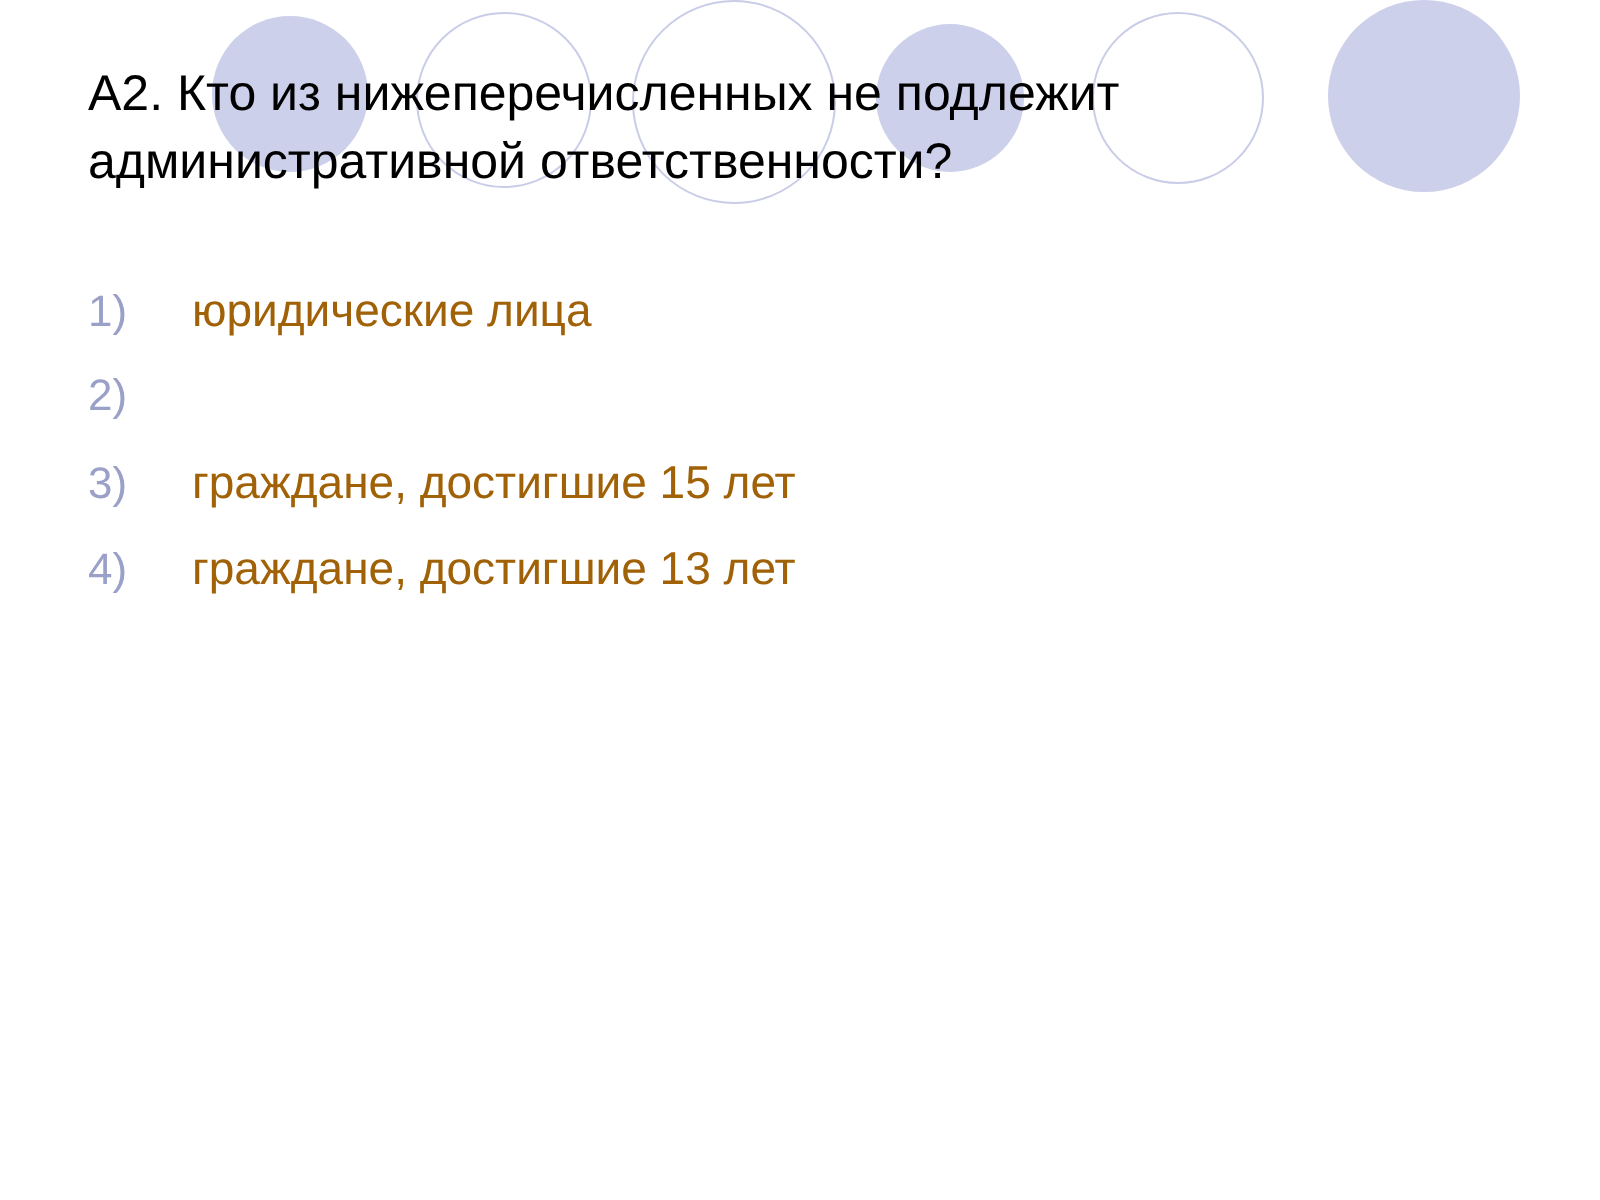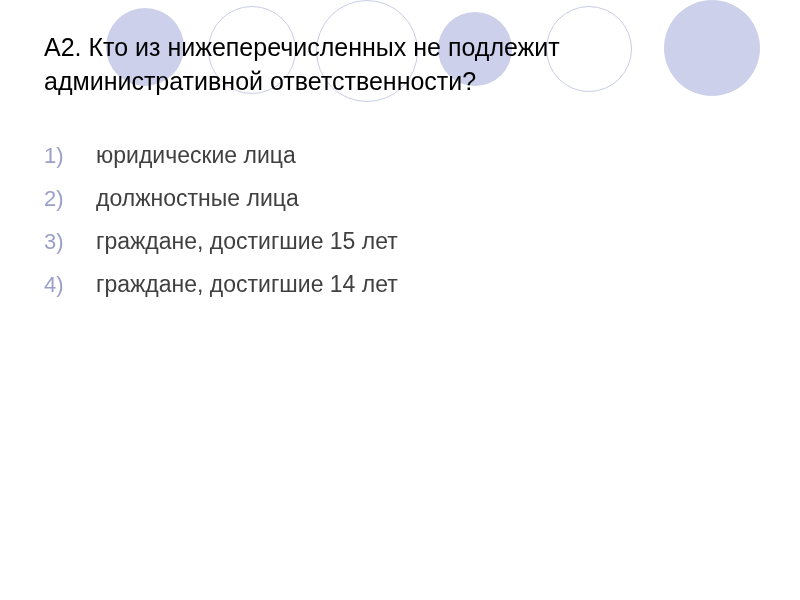--- a/index.html
+++ b/index.html
@@ -72,21 +72,21 @@
   }
   .answer-num {
     width: 52px;
     flex: none;
     font-size: 22px;
     color: #9aa0c8;
     font-family: "Liberation Sans", sans-serif;
   }
   .answer-text {
     font-size: 23px;
-    color: #404040;
+    color: #a16207;
     font-family: "Liberation Sans", sans-serif;
   }
 </style>
 </head>
 <body>
 
 <div class="slide">
 
   <div class="deco">
     <div class="circle filled" style="left:106px; top:8px; width:78px; height:78px;"></div>
@@ -103,28 +103,27 @@
 
     <div class="answers">
 
       <div class="answer-row">
         <span class="answer-num">1)</span>
         <span class="answer-text">юридические лица</span>
       </div>
 
       <div class="answer-row">
         <span class="answer-num">2)</span>
-        <span class="answer-text">должностные лица</span>
       </div>
 
       <div class="answer-row">
         <span class="answer-num">3)</span>
         <span class="answer-text">граждане, достигшие 15 лет</span>
       </div>
 
       <div class="answer-row">
         <span class="answer-num">4)</span>
-        <span class="answer-text">граждане, достигшие 14 лет</span>
+        <span class="answer-text">граждане, достигшие 13 лет</span>
       </div>
 
     </div>
   </div>
 </div>
 
 </body></html>

